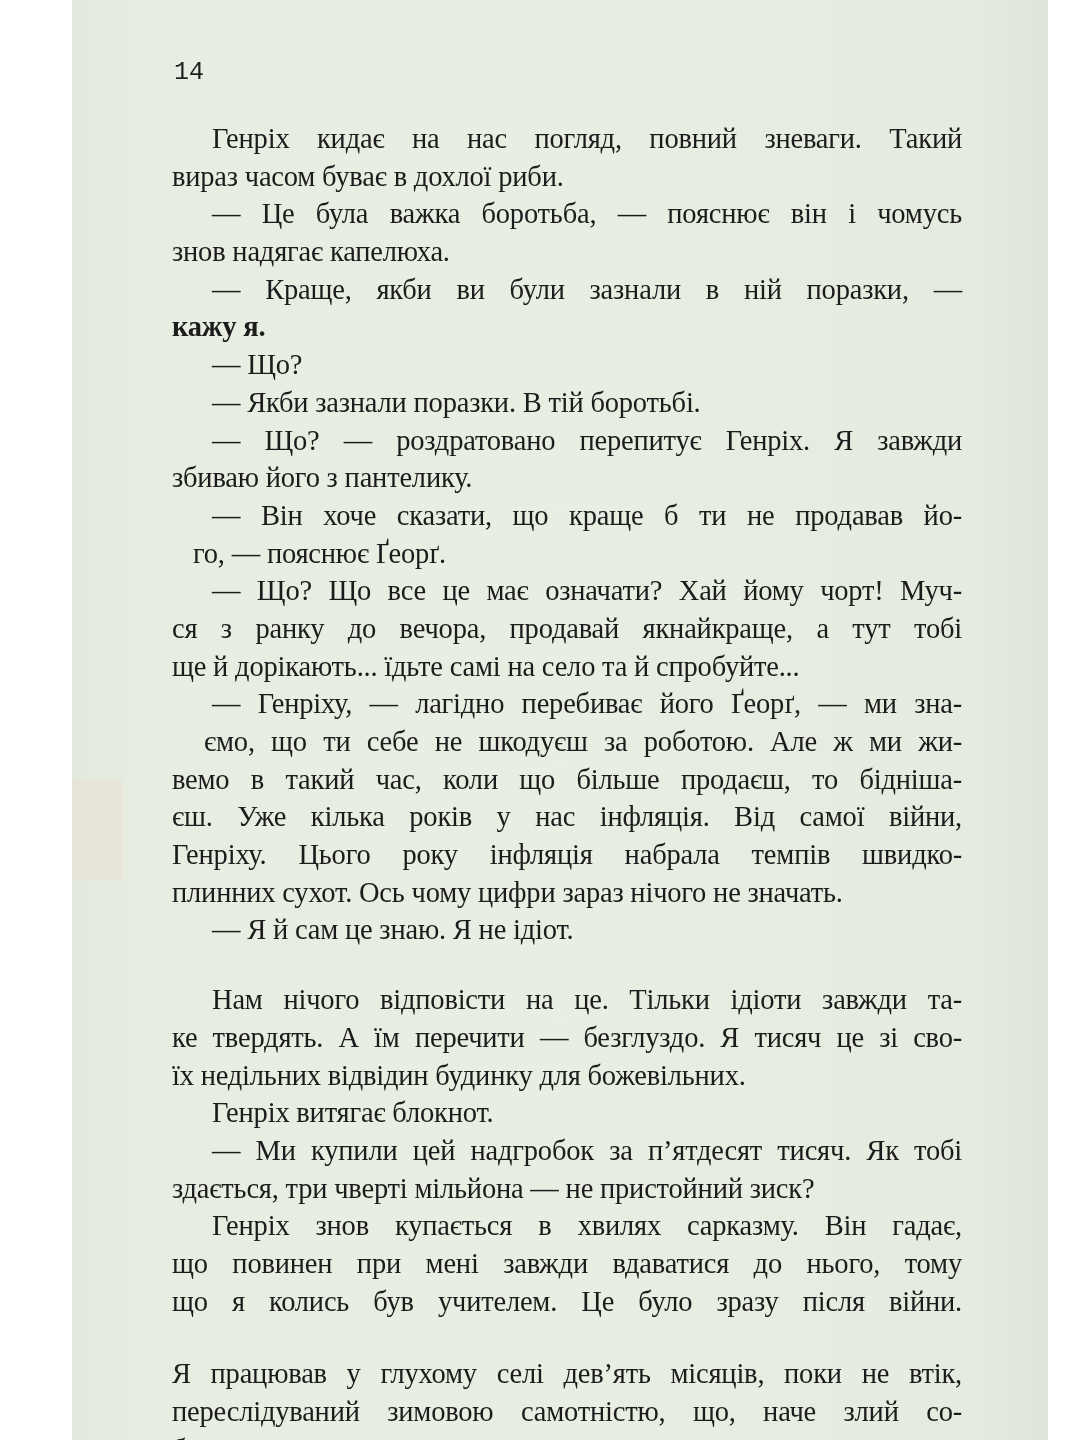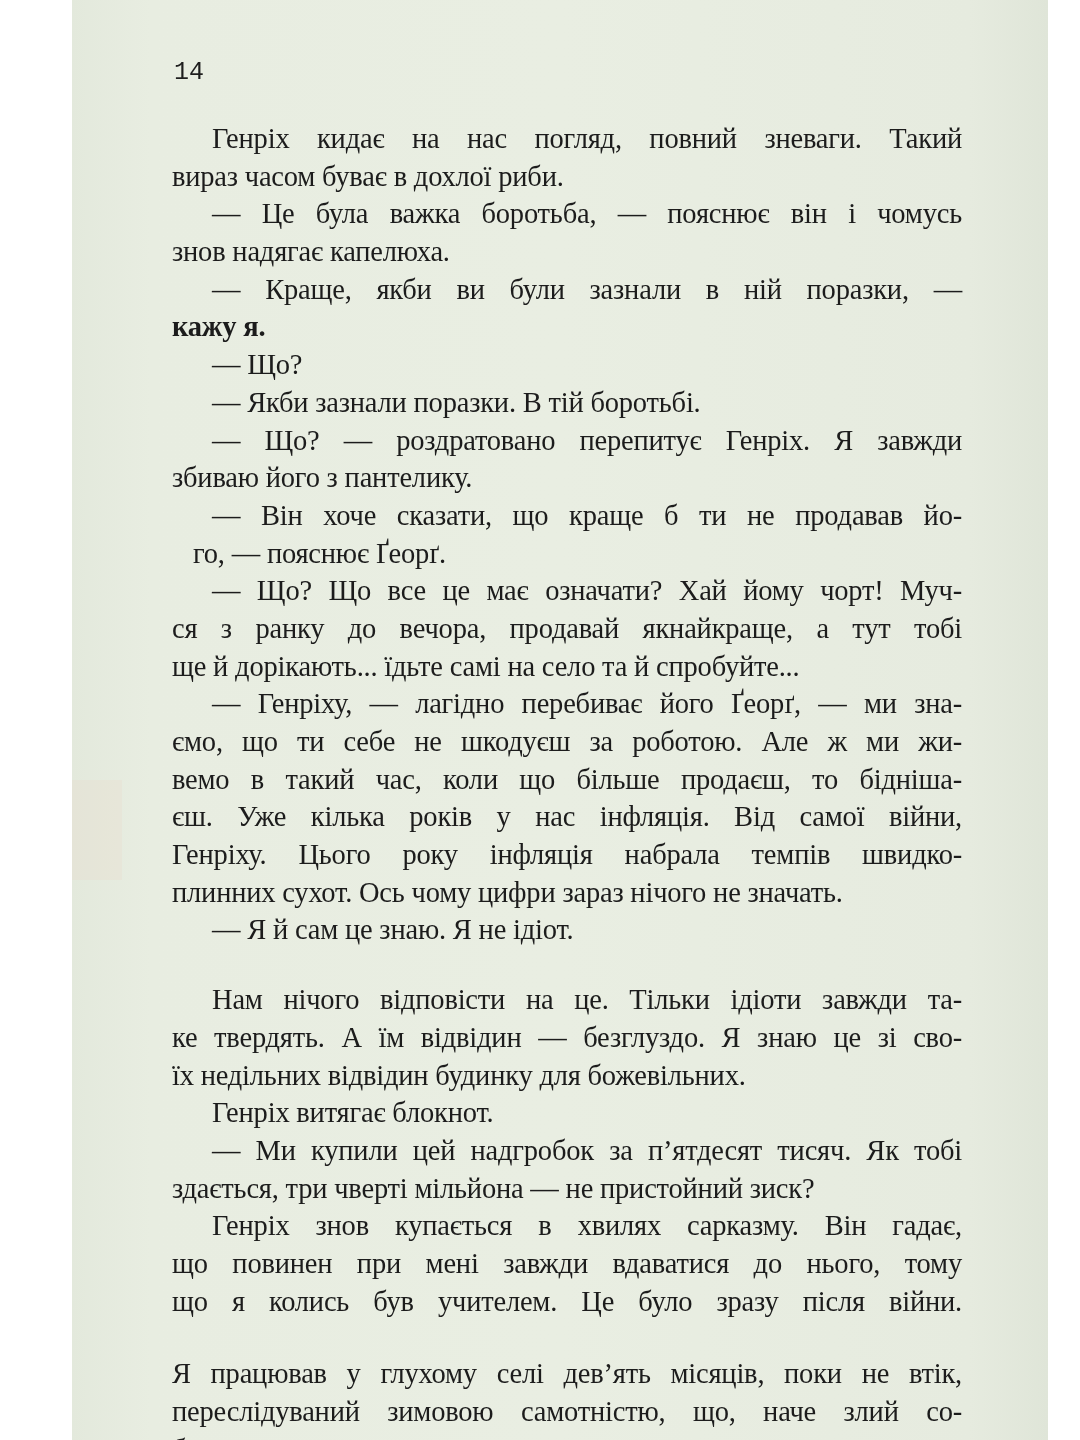--- a/index.html
+++ b/index.html
@@ -76,28 +76,28 @@
       <span class="line indent last" style="display: block; width: auto;">— Що?</span>
       <span class="line indent last" style="display: block; width: auto;">— Якби зазнали поразки. В тій боротьбі.</span>
       <span class="line indent" style="display: block; width: auto;">— Що? — роздратовано перепитує Генріх. Я завжди</span>
       <span class="line last" style="display: block; width: auto;">збиваю його з пантелику.</span>
       <span class="line indent" style="display: block; width: auto;">— Він хоче сказати, що краще б ти не продавав йо-</span>
       <span class="line last" style="display: block; width: auto; margin-left: 21px;">го, — пояснює Ґеорґ.</span>
       <span class="line indent" style="display: block; width: auto;">— Що? Що все це має означати? Хай йому чорт! Муч-</span>
       <span class="line" style="display: block; width: auto;">ся з ранку до вечора, продавай якнайкраще, а тут тобі</span>
       <span class="line last" style="display: block; width: auto;">ще й дорікають... їдьте самі на село та й спробуйте...</span>
       <span class="line indent" style="display: block; width: auto;">— Генріху, — лагідно перебиває його Ґеорґ, — ми зна-</span>
-      <span class="line" style="display: block; width: auto;">ємо, що ти себе не шкодуєш за роботою. Але ж ми жи-</span>
+      <span class="line" style="display: block; width: auto; margin-left: 32px;">ємо, що ти себе не шкодуєш за роботою. Але ж ми жи-</span>
       <span class="line" style="display: block; width: auto;">вемо в такий час, коли що більше продаєш, то бідніша-</span>
       <span class="line" style="display: block; width: auto;">єш. Уже кілька років у нас інфляція. Від самої війни,</span>
       <span class="line" style="display: block; width: auto;">Генріху. Цього року інфляція набрала темпів швидко-</span>
       <span class="line last" style="display: block; width: auto;">плинних сухот. Ось чому цифри зараз нічого не значать.</span>
       <span class="line indent last" style="display: block; width: auto;">— Я й сам це знаю. Я не ідіот.</span>
       <span class="line indent" style="display: block; width: auto; margin-top: 32px;">Нам нічого відповісти на це. Тільки ідіоти завжди та-</span>
-      <span class="line" style="display: block; width: auto;">ке твердять. А їм відвідин — безглуздо. Я знаю це зі сво-</span>
+      <span class="line" style="display: block; width: auto;">ке твердять. А їм перечити — безглуздо. Я тисяч це зі сво-</span>
       <span class="line last" style="display: block; width: auto;">їх недільних відвідин будинку для божевільних.</span>
       <span class="line indent last" style="display: block; width: auto;">Генріх витягає блокнот.</span>
       <span class="line indent" style="display: block; width: auto;">— Ми купили цей надгробок за п’ятдесят тисяч. Як тобі</span>
       <span class="line last" style="display: block; width: auto;">здається, три чверті мільйона — не пристойний зиск?</span>
       <span class="line indent" style="display: block; width: auto;">Генріх знов купається в хвилях сарказму. Він гадає,</span>
       <span class="line" style="display: block; width: auto;">що повинен при мені завжди вдаватися до нього, тому</span>
       <span class="line" style="display: block; width: auto;">що я колись був учителем. Це було зразу після війни.</span>
       <span class="line" style="display: block; width: auto; margin-top: 35px;">Я працював у глухому селі дев’ять місяців, поки не втік,</span>
       <span class="line" style="display: block; width: auto;">переслідуваний зимовою самотністю, що, наче злий со-</span>
       <span class="line last" style="display: block; width: auto;">бака, хапала мене за п’яти.</span>

